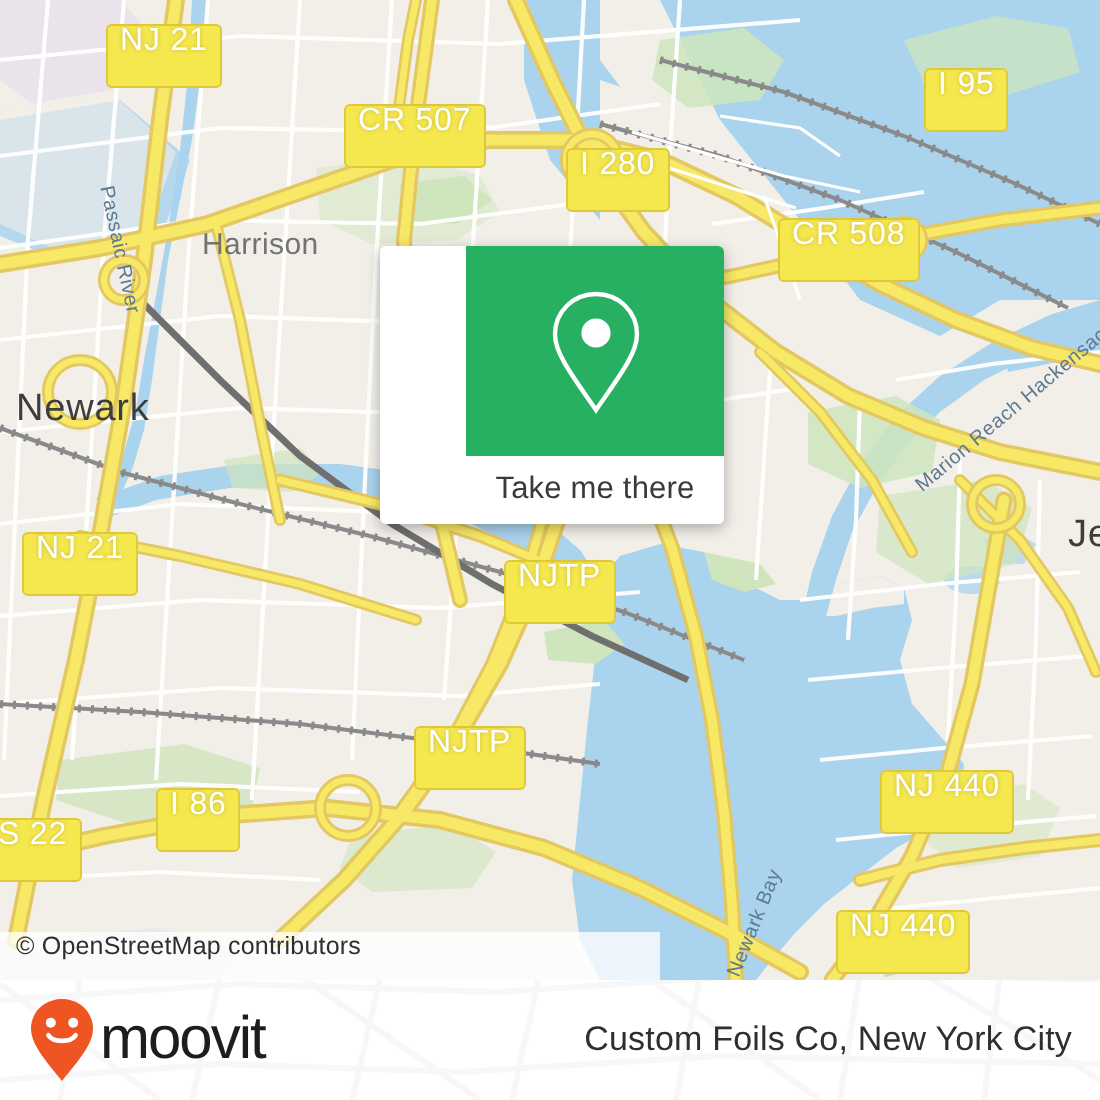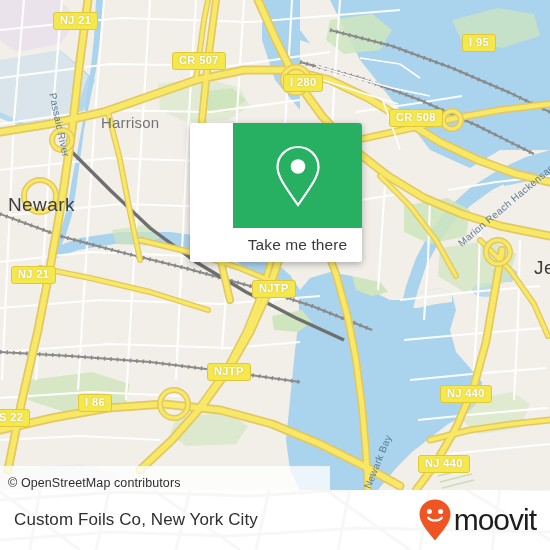--- a/index.html
+++ b/index.html
@@ -39,24 +39,24 @@
     letter-spacing: .3px;
   }
 
   
   .shield {
     position: absolute;
     background: #f5e84e;
     border: 1.5px solid #dfc93a;
     border-radius: 3px;
     color: #ffffff;
-    font-size: 11px;
-    font-weight: bold;
+    font-size: 16px;
+    font-weight: normal;
     letter-spacing: .4px;
-    padding: 1px 6px 2px 6px;
+    padding: 1px 6px 16px 6px;
     line-height: 13px;
     text-shadow: 0 0 2px rgba(120,100,20,.35);
     white-space: nowrap;
   }
 
   
   #popup {
     position: absolute;
     left: 190px; top: 123px;
     width: 172px; height: 139px;
@@ -85,21 +85,21 @@
     color: #3a3a3a;
     letter-spacing: .1px;
   }
 
   
   #osm-bar {
     position: absolute;
     left: 0; top: 466px;
     width: 330px; height: 24px;
     background: rgba(255,255,255,.78);
-    display: flex; align-items: flex-end;
+    display: flex; align-items: flex-start;
   }
   #osm-bar span {
     font-size: 12.5px;
     color: #2e2e2e;
     padding-left: 8px;
     letter-spacing: .1px;
   }
   #footer {
     position: absolute;
     left: 0; top: 490px;
@@ -404,28 +404,28 @@
         <path d="M430,486 L420,550"></path>
         <path d="M500,488 L492,550"></path>
         <path d="M0,492 L80,550"></path>
         <path d="M150,488 L240,550"></path>
         <path d="M320,486 L410,550"></path>
         <path d="M460,486 L550,540"></path>
       </g>
     </svg>
 
     <div id="footer-inner">
-      <div id="footer-title">Custom Foils Co, New York City</div>
-
       <div id="brand">
         <svg width="34" height="44" viewBox="0 0 34 44">
           <path d="M17 1.5 C8.2 1.5 1.5 8.1 1.5 16.3 C1.5 24.6 9.4 33 17 42.5
                    C24.6 33 32.5 24.6 32.5 16.3 C32.5 8.1 25.8 1.5 17 1.5 Z" fill="#ef5423"></path>
           <circle cx="11.4" cy="13.4" r="2.5" fill="#ffffff"></circle>
           <circle cx="22.6" cy="13.4" r="2.5" fill="#ffffff"></circle>
           <path d="M10.2 19.6 C12.6 23.4 21.4 23.4 23.8 19.6" fill="none" stroke="#ffffff" stroke-width="2.3" stroke-linecap="round"></path>
         </svg>
         <span id="brand-name">moovit</span>
       </div>
+
+      <div id="footer-title">Custom Foils Co, New York City</div>
     </div>
   </div>
 
 </div>
 
 </body></html>

